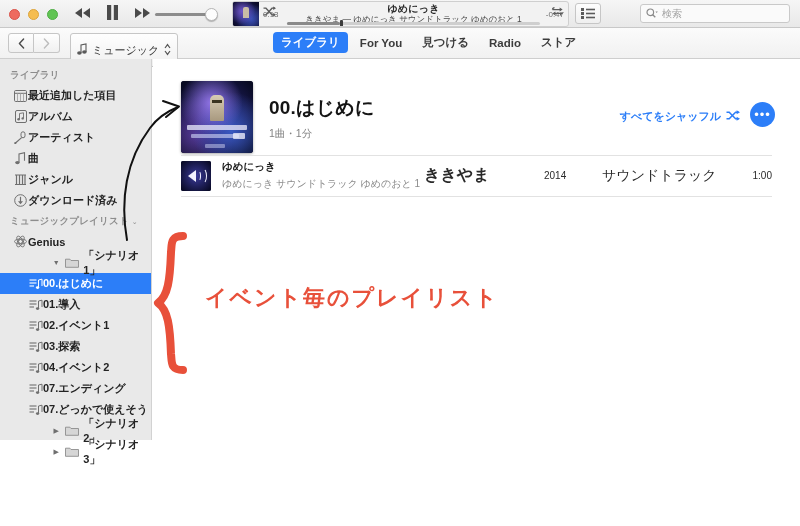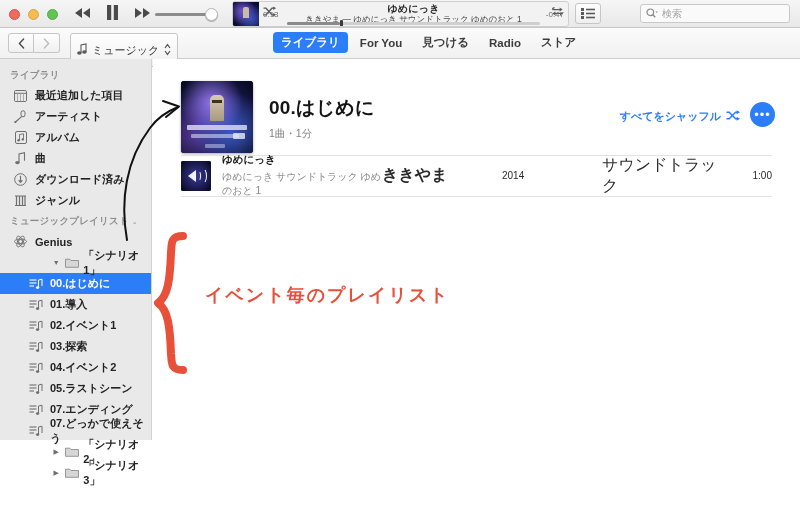--- a/index.html
+++ b/index.html
@@ -88,21 +88,21 @@
   .tabs { position:absolute; left:273px; top:4px; display:flex; align-items:center; gap:4px; }
   .tab { font-size:11.5px; font-weight:bold; color:#3c3c3c; padding:3px 8px; border-radius:4px; }
   .tab.active { background:#2c7ef8; color:#fff; }
 
   
   .sidebar { position:absolute; left:0; top:59px; width:152px; bottom:0;
     background:#e9e9e9; border-right:1px solid #d2d2d2; padding-top:6px; }
   .sec-head { font-size:9.5px; color:#8d8d8d; font-weight:bold; padding:4px 0 3px 10px;
               letter-spacing:.2px; }
   .sec-head .caret { font-size:7px; color:#9b9b9b; }
-  .s-item { height:21px; display:flex; align-items:center; gap:7px; padding-left:13px;
+  .s-item { height:21px; display:flex; align-items:center; padding-left:13px;
             font-size:11px; color:#232323; font-weight:bold; }
   .s-item .ico { width:15px; height:15px; display:flex; align-items:center; justify-content:center;
             color:#6f6f6f; flex:0 0 15px; }
   .s-item.child { padding-left:28px; }
   .s-item.folder { padding-left:12px; gap:4px;margin-left:40px; }
   .s-item.folder .tri { width:9px; font-size:7px; color:#6f6f6f; text-align:center; }
   .s-item.selected { background:#2c7ef8; color:#fff; }
   .s-item.selected .ico { color:#fff; }
 
   
@@ -149,26 +149,26 @@
       border-right:8px solid #f2f2ff; }
   .tr-art .wv { position:absolute; border:1.5px solid #f2f2ff; border-left-color:transparent;
       border-top-color:transparent; border-bottom-color:transparent; border-radius:50%; }
   .tr-art .wv1 { left:15px; top:10px; width:5px; height:10px; }
   .tr-art .wv2 { left:17px; top:7px; width:9px; height:16px; }
   .tr-names { flex:1; min-width:0; }
   .tr-title { font-size:10.5px; font-weight:bold; color:#1b1b1b; }
   .tr-alb { font-size:10px; color:#8b8b8b; margin-top:3px; }
   .tr-artist { width:120px; font-size:16px; color:#2a2a2a; font-weight:bold; }
   .tr-year { width:58px; font-size:10px; color:#2a2a2a; }
-  .tr-genre { width:130px; font-size:16px; color:#2a2a2a;margin-left:42px; }
+  .tr-genre { width:130px; font-size:14px; color:#2a2a2a; }
   .tr-time { width:40px; text-align:right; font-size:10px; color:#2a2a2a; }
 
   
   .anno-layer { position:absolute; inset:0; pointer-events:none; }
-  .anno-text { position:absolute; left:205px; top:283px; font-size:18px; font-weight:bold;
+  .anno-text { position:absolute; left:205px; top:283px; font-size:22px; font-weight:bold;
       color:#e8503a; letter-spacing:2px; }
 </style>
 </head>
 <body>
 
 <div id="app">
 
   <div class="titlebar">
     <div class="traffic">
       <div class="dot red"></div>
@@ -310,76 +310,76 @@
             <line x1="3.5" y1="3.3" x2="3.5" y2="11.5" stroke="#9a9a9a" stroke-width=".8"></line>
             <line x1="6.5" y1="3.3" x2="6.5" y2="11.5" stroke="#9a9a9a" stroke-width=".8"></line>
             <line x1="9.5" y1="3.3" x2="9.5" y2="11.5" stroke="#9a9a9a" stroke-width=".8"></line>
           </svg>
       </span>
       <span>最近追加した項目</span>
     </div>
 
     <div class="s-item">
       <span class="ico">
-        <svg width="13" height="13" viewBox="0 0 13 13">
-            <rect x="7" y="0.8" width="4" height="6" rx="2" stroke="#6f6f6f" stroke-width="1" fill="none"></rect>
-            <line x1="7.6" y1="6.6" x2="1.5" y2="12" stroke="#6f6f6f" stroke-width="1.2"></line>
-            <circle cx="1.3" cy="12" r="1.1" fill="#6f6f6f"></circle>
-          </svg>
-      </span>
-      <span>アーティスト</span>
-    </div>
-
-    <div class="s-item">
-      <span class="ico">
         <svg width="12" height="13" viewBox="0 0 12 13">
             <rect x="0.5" y="0.5" width="11" height="12" rx="1.5" stroke="#6f6f6f" stroke-width="1" fill="none"></rect>
             <path d="M4.5 9 V3.5 L8.5 2.8 V8.2" stroke="#6f6f6f" stroke-width=".9" fill="none"></path>
             <circle cx="3.6" cy="9.2" r="1.3" fill="#6f6f6f"></circle>
             <circle cx="7.7" cy="8.4" r="1.2" fill="#6f6f6f"></circle>
           </svg>
       </span>
       <span>アルバム</span>
     </div>
 
     <div class="s-item">
       <span class="ico">
+        <svg width="13" height="13" viewBox="0 0 13 13">
+            <rect x="7" y="0.8" width="4" height="6" rx="2" stroke="#6f6f6f" stroke-width="1" fill="none"></rect>
+            <line x1="7.6" y1="6.6" x2="1.5" y2="12" stroke="#6f6f6f" stroke-width="1.2"></line>
+            <circle cx="1.3" cy="12" r="1.1" fill="#6f6f6f"></circle>
+          </svg>
+      </span>
+      <span>アーティスト</span>
+    </div>
+
+    <div class="s-item">
+      <span class="ico">
         <svg width="11" height="13" viewBox="0 0 11 13">
             <path d="M4 10.5 V2 L9.5 0.8 V8.8" stroke="#6f6f6f" stroke-width="1.1" fill="none"></path>
             <ellipse cx="2.4" cy="10.6" rx="2.2" ry="1.7" fill="#6f6f6f"></ellipse>
           </svg>
       </span>
       <span>曲</span>
-    </div>
-
-    <div class="s-item">
-      <span class="ico">
-        <svg width="13" height="13" viewBox="0 0 13 13">
-            <circle cx="6.5" cy="6.5" r="5.8" stroke="#6f6f6f" stroke-width="1" fill="none"></circle>
-            <line x1="6.5" y1="2.8" x2="6.5" y2="8.6" stroke="#6f6f6f" stroke-width="1.2"></line>
-            <polygon points="4,7.3 9,7.3 6.5,10.3" fill="#6f6f6f"></polygon>
-          </svg>
-      </span>
-      <span>ダウンロード済み</span>
     </div>
 
     <div class="s-item">
       <span class="ico">
         <svg width="13" height="13" viewBox="0 0 13 13">
             <line x1="1" y1="2" x2="12" y2="2" stroke="#6f6f6f" stroke-width="1"></line>
             <line x1="2.5" y1="2" x2="2.5" y2="11" stroke="#6f6f6f" stroke-width="1.2"></line>
             <line x1="5.5" y1="2" x2="5.5" y2="11" stroke="#6f6f6f" stroke-width="1.2"></line>
             <line x1="8.5" y1="2" x2="8.5" y2="11" stroke="#6f6f6f" stroke-width="1.2"></line>
             <line x1="11" y1="2" x2="11" y2="11" stroke="#6f6f6f" stroke-width="1.2"></line>
             <line x1="1" y1="11.5" x2="12" y2="11.5" stroke="#6f6f6f" stroke-width="1"></line>
           </svg>
       </span>
       <span>ジャンル</span>
     </div>
 
+    <div class="s-item">
+      <span class="ico">
+        <svg width="13" height="13" viewBox="0 0 13 13">
+            <circle cx="6.5" cy="6.5" r="5.8" stroke="#6f6f6f" stroke-width="1" fill="none"></circle>
+            <line x1="6.5" y1="2.8" x2="6.5" y2="8.6" stroke="#6f6f6f" stroke-width="1.2"></line>
+            <polygon points="4,7.3 9,7.3 6.5,10.3" fill="#6f6f6f"></polygon>
+          </svg>
+      </span>
+      <span>ダウンロード済み</span>
+    </div>
+
     <div class="sec-head">
       <span>ミュージックプレイリスト</span>
       <span class="caret">⌄</span>
     </div>
 
     <div class="s-item">
       <span class="ico">
         <svg width="13" height="13" viewBox="0 0 13 13">
             <circle cx="6.5" cy="6.5" r="2" stroke="#6f6f6f" stroke-width="1" fill="none"></circle>
             <ellipse cx="6.5" cy="6.5" rx="6" ry="2.6" stroke="#6f6f6f" stroke-width=".85" fill="none"></ellipse>
@@ -458,32 +458,20 @@
             <line x1="0.5" y1="2" x2="7.5" y2="2" stroke="currentColor" stroke-width="1.1"></line>
             <line x1="0.5" y1="5" x2="7.5" y2="5" stroke="currentColor" stroke-width="1.1"></line>
             <line x1="0.5" y1="8" x2="5" y2="8" stroke="currentColor" stroke-width="1.1"></line>
             <path d="M9.5 9.5 V2 L13 1.2 V8" stroke="currentColor" stroke-width="1" fill="none"></path>
             <ellipse cx="8.6" cy="9.6" rx="1.7" ry="1.4" fill="currentColor"></ellipse>
           </svg>
       </span>
       <span>04.イベント2</span>
     </div>
 
-    <div class="s-item child">
-      <span class="ico">
-        <svg width="14" height="12" viewBox="0 0 14 12">
-            <line x1="0.5" y1="2" x2="7.5" y2="2" stroke="currentColor" stroke-width="1.1"></line>
-            <line x1="0.5" y1="5" x2="7.5" y2="5" stroke="currentColor" stroke-width="1.1"></line>
-            <line x1="0.5" y1="8" x2="5" y2="8" stroke="currentColor" stroke-width="1.1"></line>
-            <path d="M9.5 9.5 V2 L13 1.2 V8" stroke="currentColor" stroke-width="1" fill="none"></path>
-            <ellipse cx="8.6" cy="9.6" rx="1.7" ry="1.4" fill="currentColor"></ellipse>
-          </svg>
-      </span>
-      <span>05.ラストシーン</span>
-    </div>
 
     <div class="s-item child">
       <span class="ico">
         <svg width="14" height="12" viewBox="0 0 14 12">
             <line x1="0.5" y1="2" x2="7.5" y2="2" stroke="currentColor" stroke-width="1.1"></line>
             <line x1="0.5" y1="5" x2="7.5" y2="5" stroke="currentColor" stroke-width="1.1"></line>
             <line x1="0.5" y1="8" x2="5" y2="8" stroke="currentColor" stroke-width="1.1"></line>
             <path d="M9.5 9.5 V2 L13 1.2 V8" stroke="currentColor" stroke-width="1" fill="none"></path>
             <ellipse cx="8.6" cy="9.6" rx="1.7" ry="1.4" fill="currentColor"></ellipse>
           </svg>

